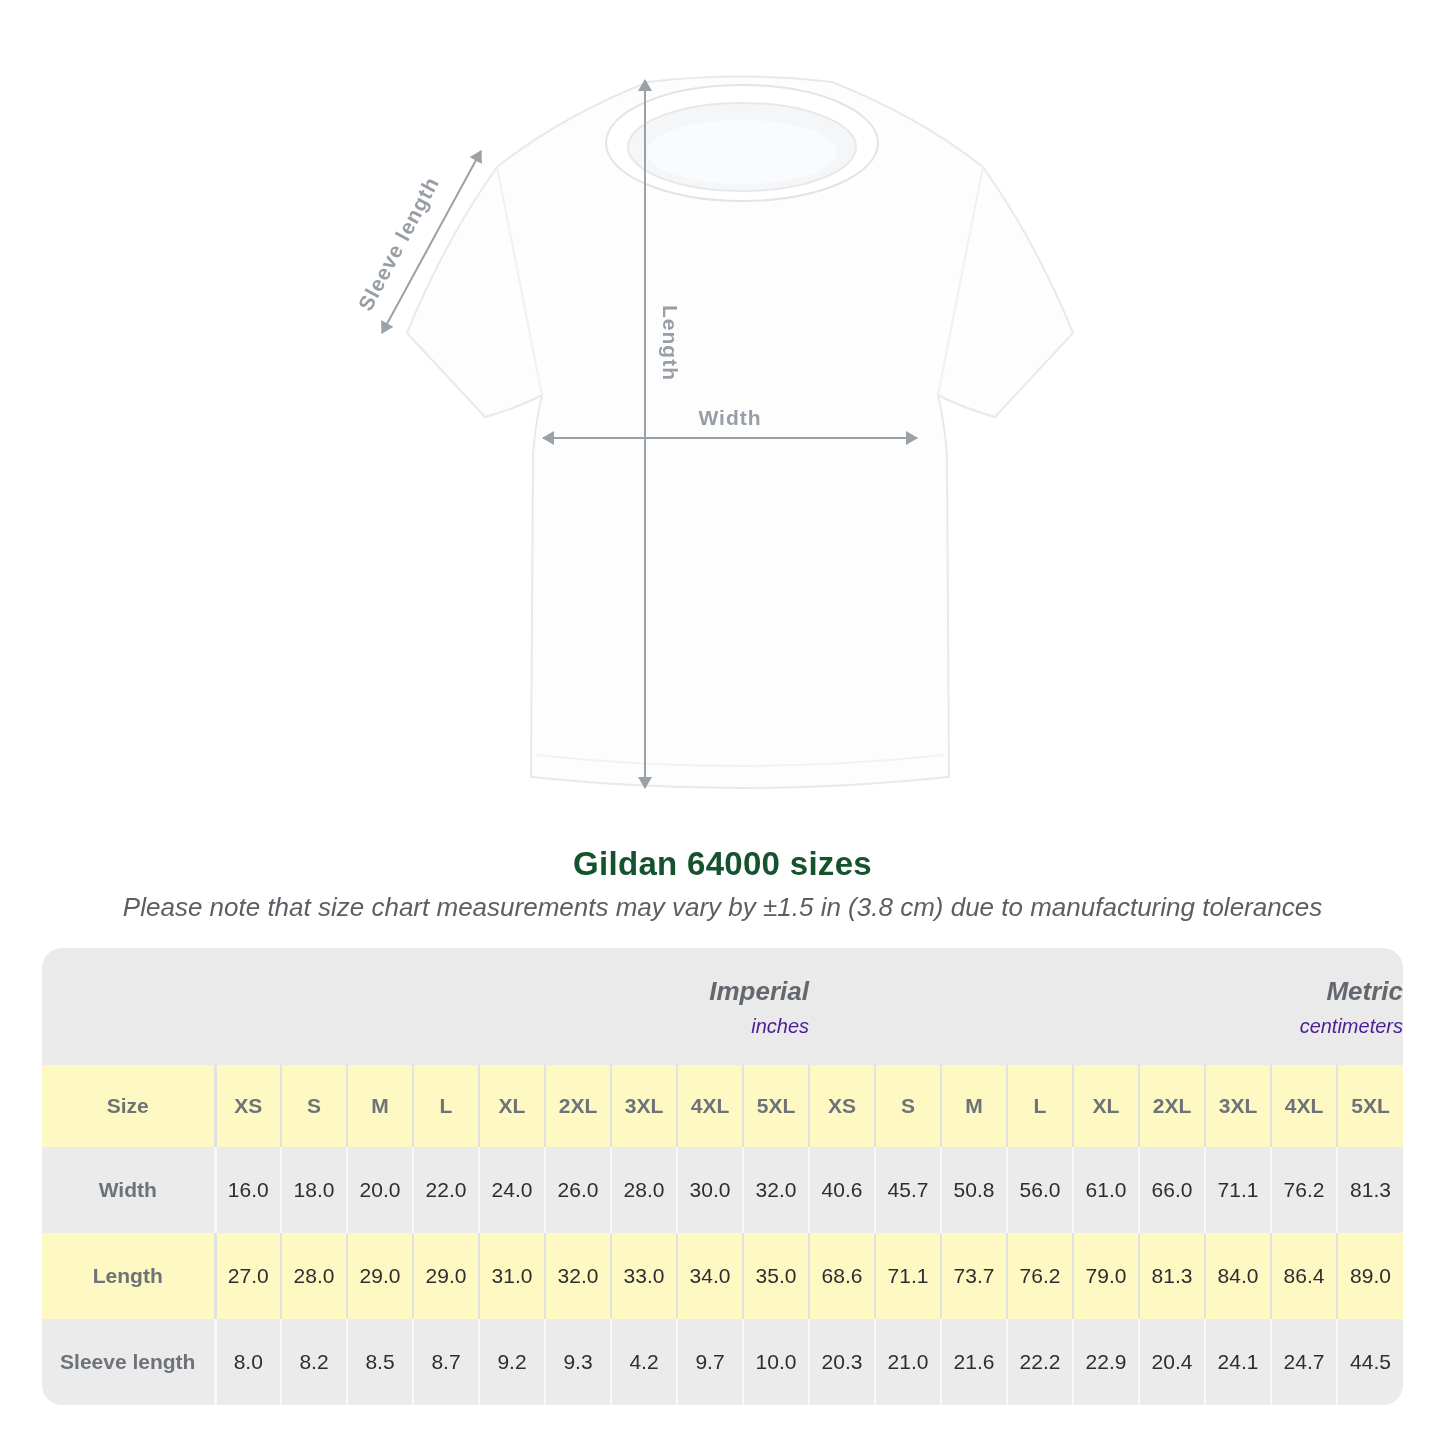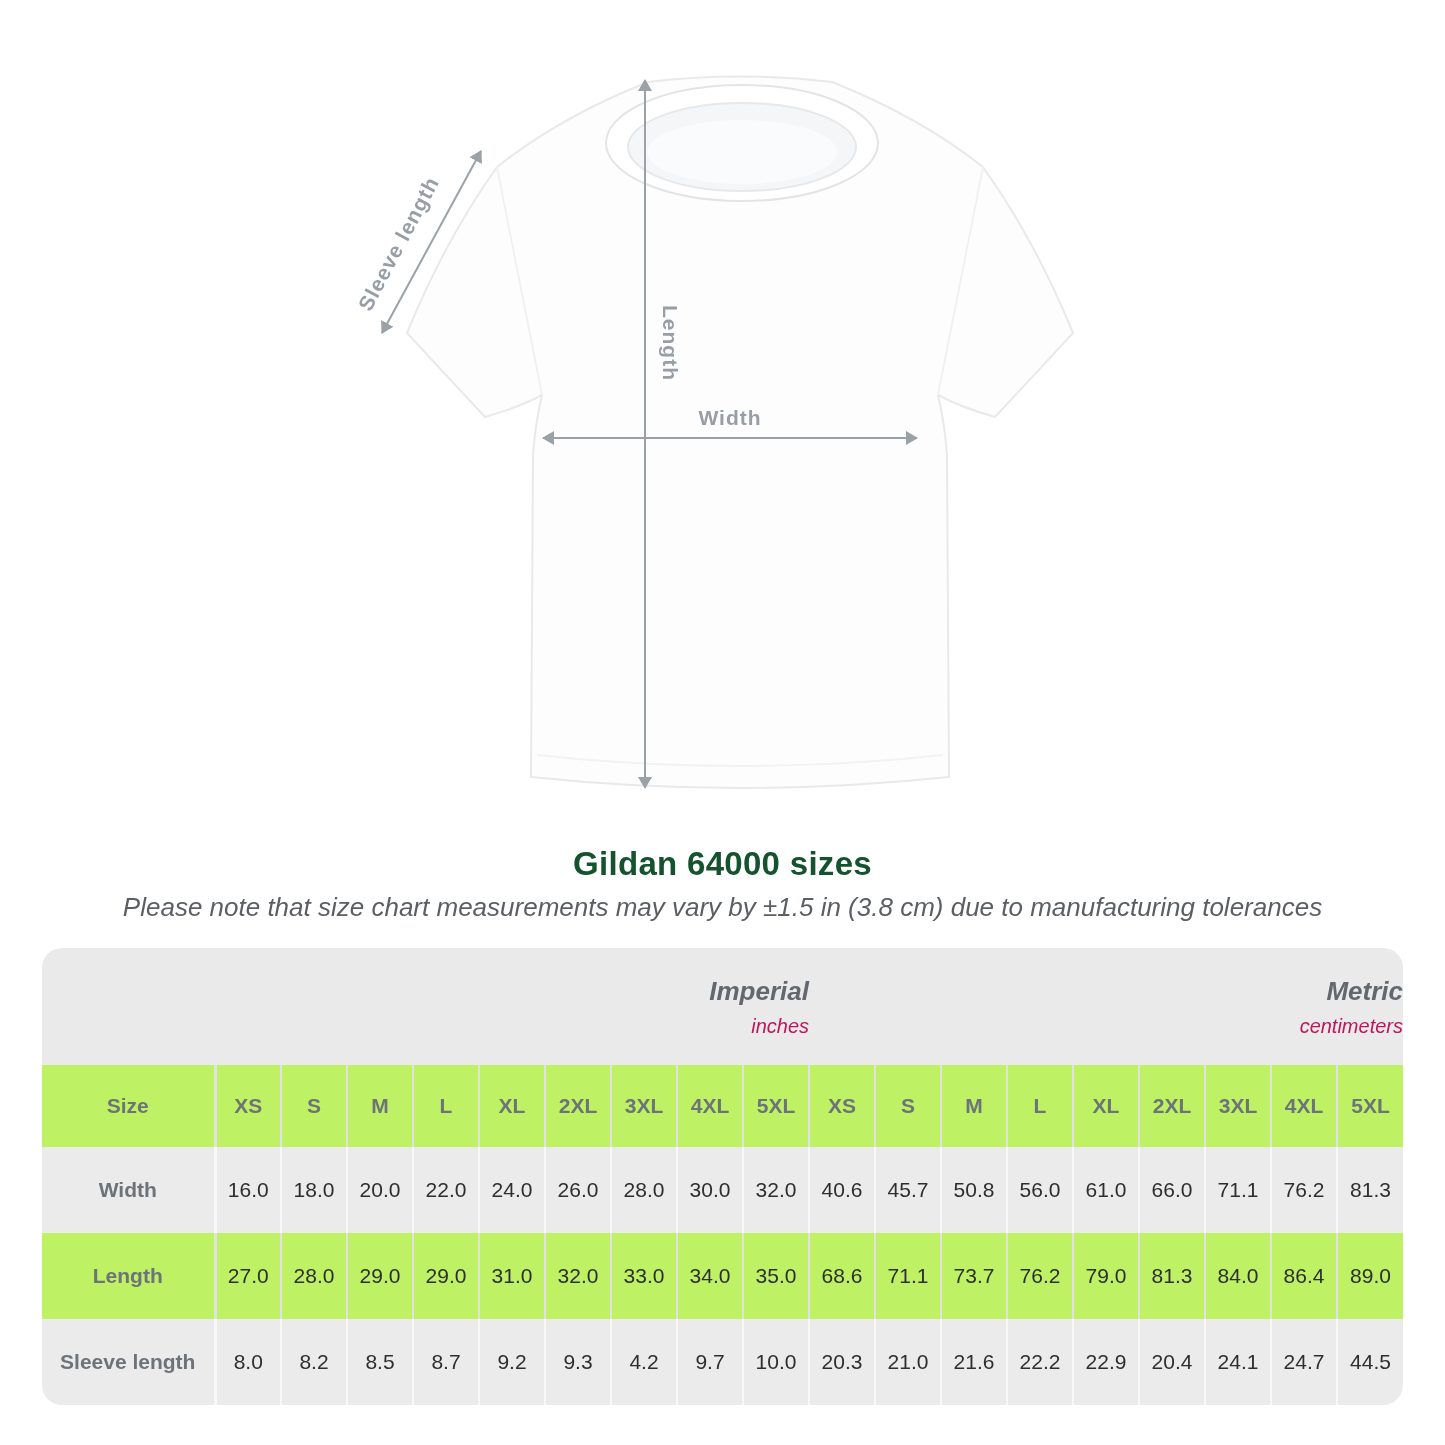--- a/index.html
+++ b/index.html
@@ -21,24 +21,24 @@
   
   .table-wrap{
     position:absolute;left:42px;top:948px;width:1361px;
     border-radius:20px;overflow:hidden;
   }
   table{width:100%;border-collapse:collapse;table-layout:fixed;}
   col.col-size{width:173px;}
   tr.group-row{height:117px;background:#eaeaea;}
   tr.group-row th{border:none;vertical-align:middle;text-align:right;}
   .group-name{font-size:26px;font-weight:bold;font-style:italic;color:#62686d;}
-  .group-unit{font-size:20px;font-style:italic;font-weight:normal;color:#be185d;margin-top:8px;}
+  .group-unit{font-size:20px;font-style:italic;font-weight:normal;color:#4c1d95;margin-top:8px;}
   tr.size-row{height:82px;}
   tr.data-row{height:86px;}
-  tr.bg-white{background:#bef264;}
+  tr.bg-white{background:#fef9c3;}
   tr.bg-gray{background:#ebebeb;}
   th,td{text-align:center;vertical-align:middle;padding:0;}
   th{font-weight:bold;color:#6d7379;font-size:21px;}
   td{font-weight:normal;color:#2d2e30;font-size:21px;}
   tr.bg-white > *:not(:last-child){border-right:2px solid #e2e2e2;}
   tr.bg-gray  > *:not(:last-child){border-right:2px solid #f8f8f8;}
   tr.size-row > *:first-child,
   tr.data-row > *:first-child{border-right-width:3px;}
 </style>
 </head>

